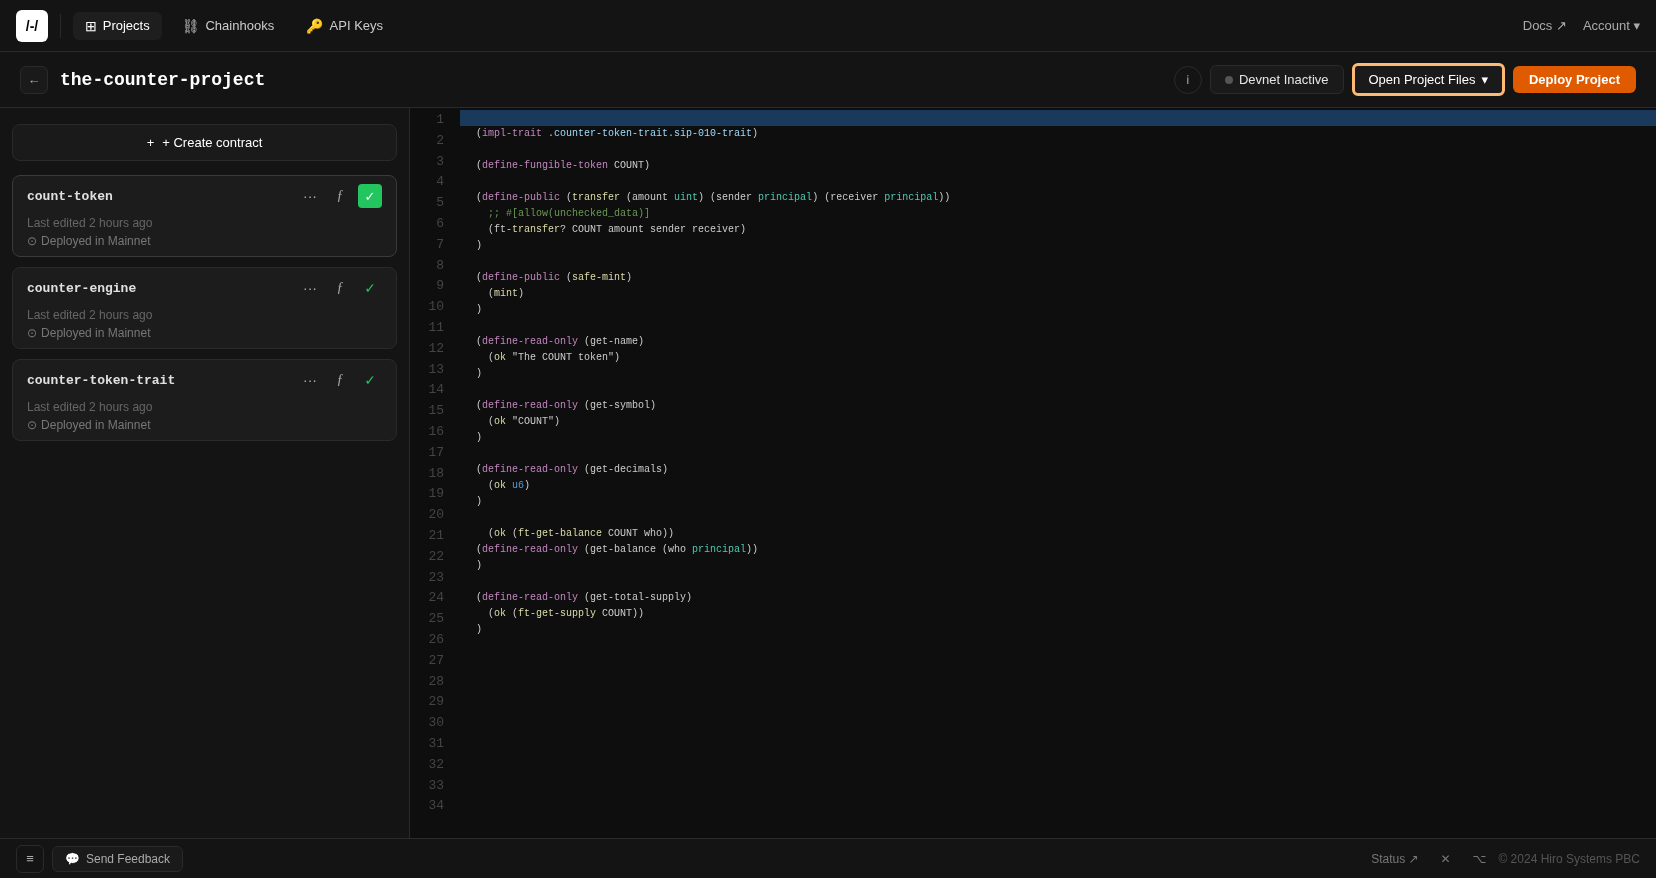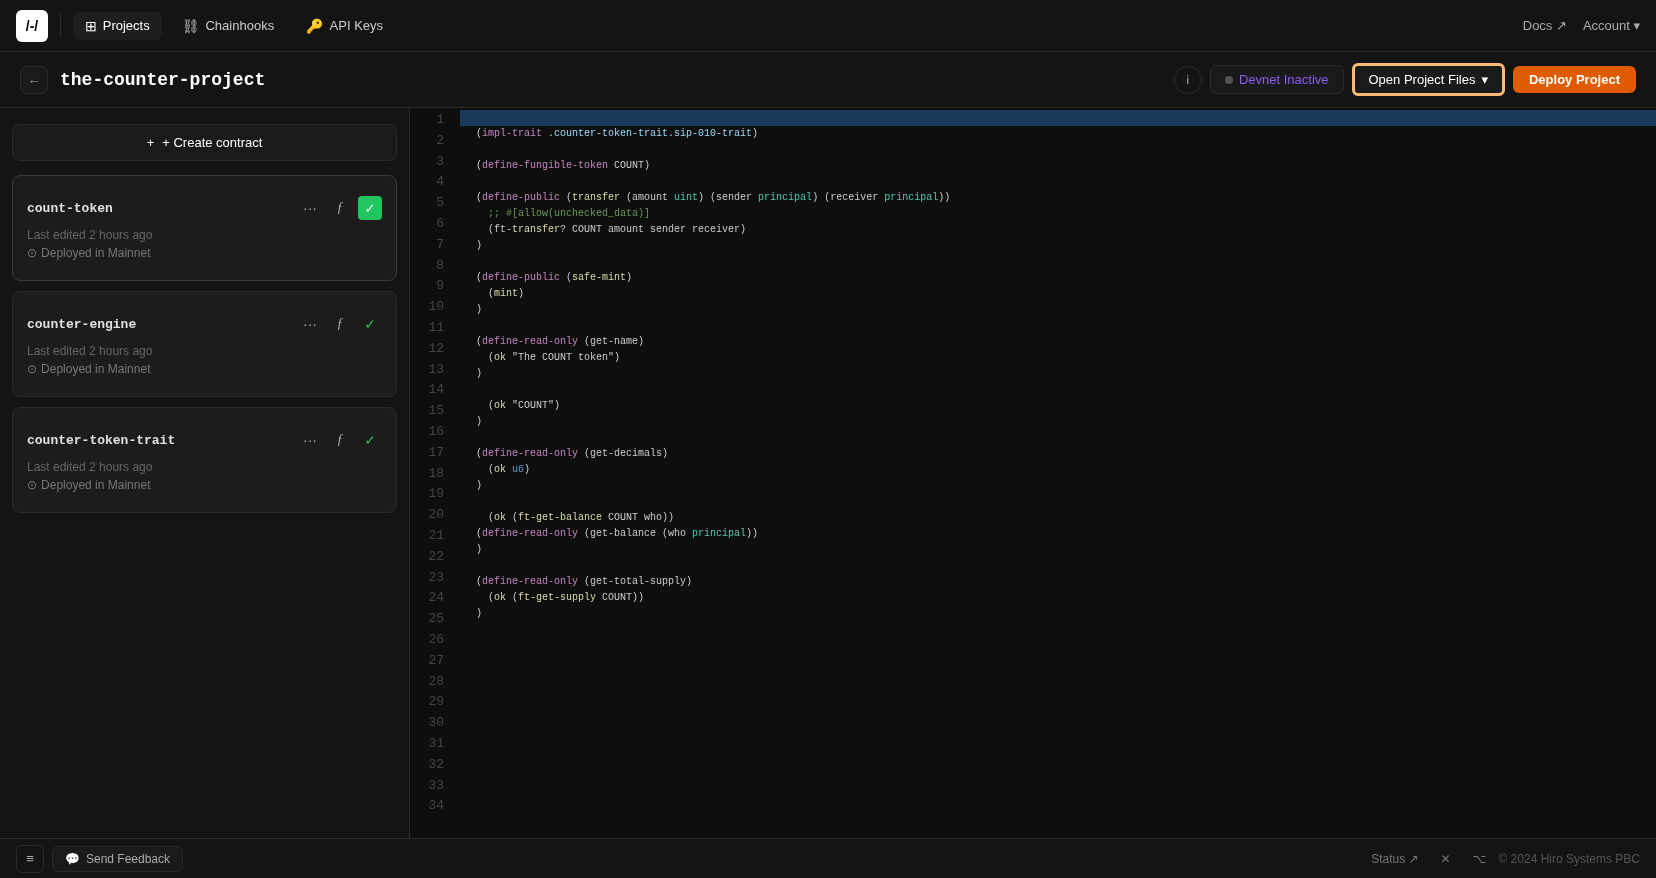--- a/index.html
+++ b/index.html
@@ -96,21 +96,21 @@
       border: 1px solid #2a2a2a;
       display: flex; align-items: center; justify-content: center;
       cursor: pointer; color: #aaa; font-size: 12px;
     }
     .devnet-btn {
       display: flex; align-items: center; gap: 6px;
       padding: 6px 14px;
       border-radius: 6px;
       border: 1px solid #2a2a2a;
       background: #1a1a1a;
-      color: #8b5cf6; font-size: 13px;
+      color: #e5e5e5; font-size: 13px;
       cursor: pointer;
     }
     .devnet-dot {
       width: 8px; height: 8px;
       border-radius: 50%;
       background: #555;
     }
     .open-files-btn {
       display: flex; align-items: center; gap: 6px;
       padding: 6px 14px;
@@ -155,21 +155,21 @@
       border: 1px solid #2a2a2a;
       background: #1a1a1a;
       color: #fff; font-size: 13px;
       cursor: pointer;
       margin-bottom: 4px;
     }
     .contract-card {
       background: #1c1c1c;
       border-radius: 8px;
       border: 1px solid #2a2a2a;
-      padding: 20px 14px;
+      padding: 8px 14px;
     }
     .contract-card.active {
       border-color: #3a3a3a;
     }
     .contract-header {
       display: flex; align-items: center; gap: 8px;
     }
     .contract-name {
       font-family: 'Courier New', monospace;
       font-size: 13px;
@@ -489,20 +489,21 @@
           <span class="code-line">)</span>
           <span class="code-line">&nbsp;</span>
           <span class="code-line">(<span class="kw">define-public</span> (<span class="fn">safe-mint</span>)</span>
           <span class="code-line">  (<span class="fn">mint</span>)</span>
           <span class="code-line">)</span>
           <span class="code-line">&nbsp;</span>
           <span class="code-line">(<span class="kw">define-read-only</span> (get-name)</span>
           <span class="code-line">  (<span class="fn">ok</span> "The COUNT token")</span>
           <span class="code-line">)</span>
           <span class="code-line">&nbsp;</span>
+          <span class="code-line">(<span class="kw">define-read-only</span> (get-symbol)</span>
           <span class="code-line">  (<span class="fn">ok</span> "COUNT")</span>
           <span class="code-line">)</span>
           <span class="code-line">&nbsp;</span>
           <span class="code-line">(<span class="kw">define-read-only</span> (get-decimals)</span>
           <span class="code-line">  (<span class="fn">ok</span> <span class="kw2">u6</span>)</span>
           <span class="code-line">)</span>
           <span class="code-line">&nbsp;</span>
           <span class="code-line">  (<span class="fn">ok</span> (<span class="fn">ft-get-balance</span> COUNT who))</span>
           <span class="code-line">(<span class="kw">define-read-only</span> (get-balance (who <span class="type">principal</span>))</span>
           <span class="code-line">)</span>

